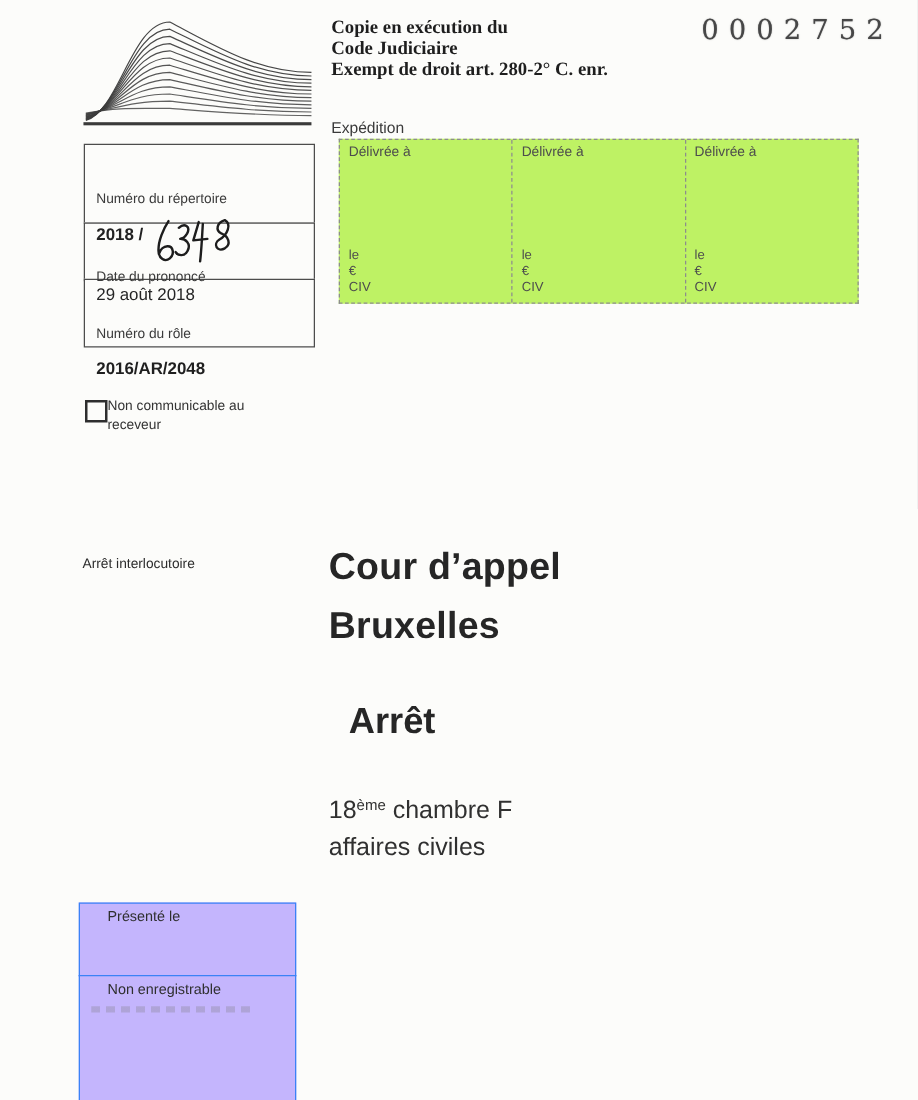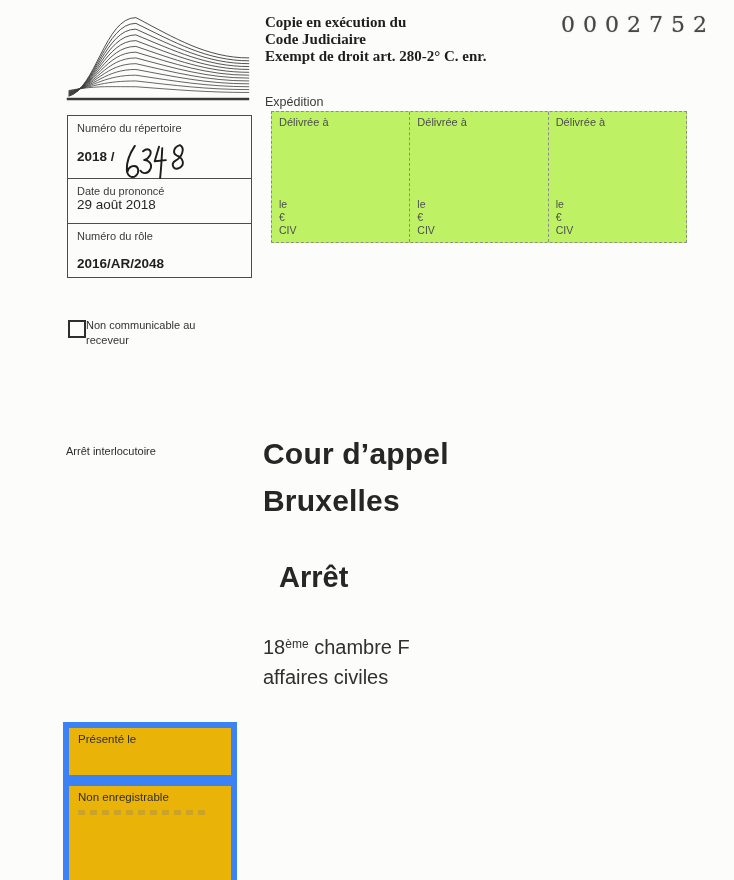--- a/index.html
+++ b/index.html
@@ -48,21 +48,21 @@
 
   
   .info-col{left:67px;top:115px;width:185px;}
   .info-box{
     border:1.5px solid #4c4c4c;
     box-sizing:border-box;
     padding:6px 9px 0;
     background:#fcfcfa;
   }
   .info-box + .info-box{margin-top:-1.5px;}
-  .info-label{font-size:11px;color:#3a3a3a;}
+  .info-label{font-size:11px;color:#3a3a3a;margin-top:31px;}
   .box-rep{height:64px;}
   .box-date{height:47px;}
   .box-role{height:55px;}
   .rep-value{display:flex;align-items:flex-start;margin-top:5px;}
   .rep-year{font-weight:bold;font-size:13.5px;color:#222;margin-top:10px;}
   .handwriting{margin-left:6px;transform:rotate(-2deg);}
   .date-value{margin-top:0;font-size:13.5px;color:#262626;}
   .role-value{margin-top:14px;font-size:13.5px;font-weight:bold;color:#1f1f1f;}
 
   
@@ -79,24 +79,24 @@
   .margin-note{left:66px;top:445px;font-size:11px;color:#2c2c2c;}
   .title-1{left:263px;top:437px;font-size:30px;font-weight:bold;color:#262626;letter-spacing:.2px;}
   .title-2{left:263px;top:484px;font-size:30px;font-weight:bold;color:#262626;letter-spacing:.2px;}
   .title-3{left:263px;top:561px;font-size:29px;font-weight:bold;color:#262626;margin-left:16px;}
   .chamber{left:263px;top:629px;font-size:20px;color:#303030;line-height:30px;}
   .chamber sup{font-size:12px;vertical-align:6px;}
 
   
   .bottom-col{left:63px;top:722px;width:174px;}
   .bottom-box{
-    border:6px solid #3b82f6;
+    border:1px solid #3b82f6;
     box-sizing:border-box;
-    padding:5px 9px 0;
-    background:#eab308;
+    padding:5px 22px 0;
+    background:#c4b5fd;
   }
   .bottom-box + .bottom-box{margin-top:-1px;}
   .box-presented{height:59px;}
   .box-registrable{height:100px;border-bottom:none;position:relative;}
   .bottom-label{font-size:11.5px;color:#2f2f2f;}
   .faded-print{
     position:absolute;left:9px;top:24px;width:128px;height:5px;
     background:repeating-linear-gradient(90deg,
       rgba(120,120,120,.28) 0 7px, rgba(120,120,120,0) 7px 12px);
     filter:blur(.4px);

